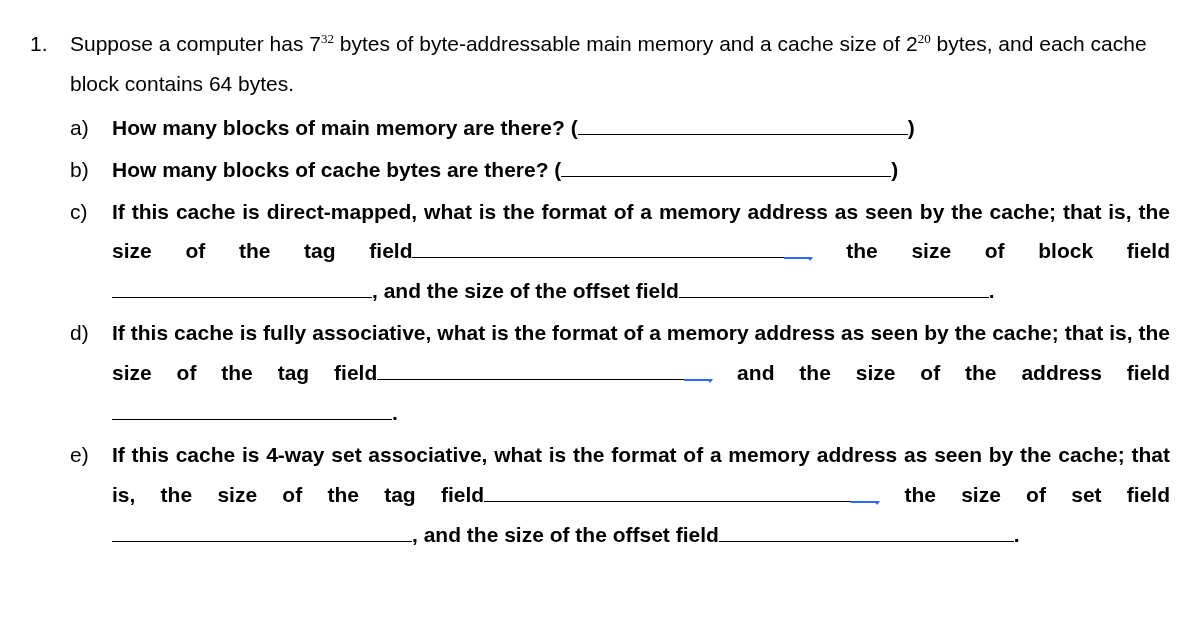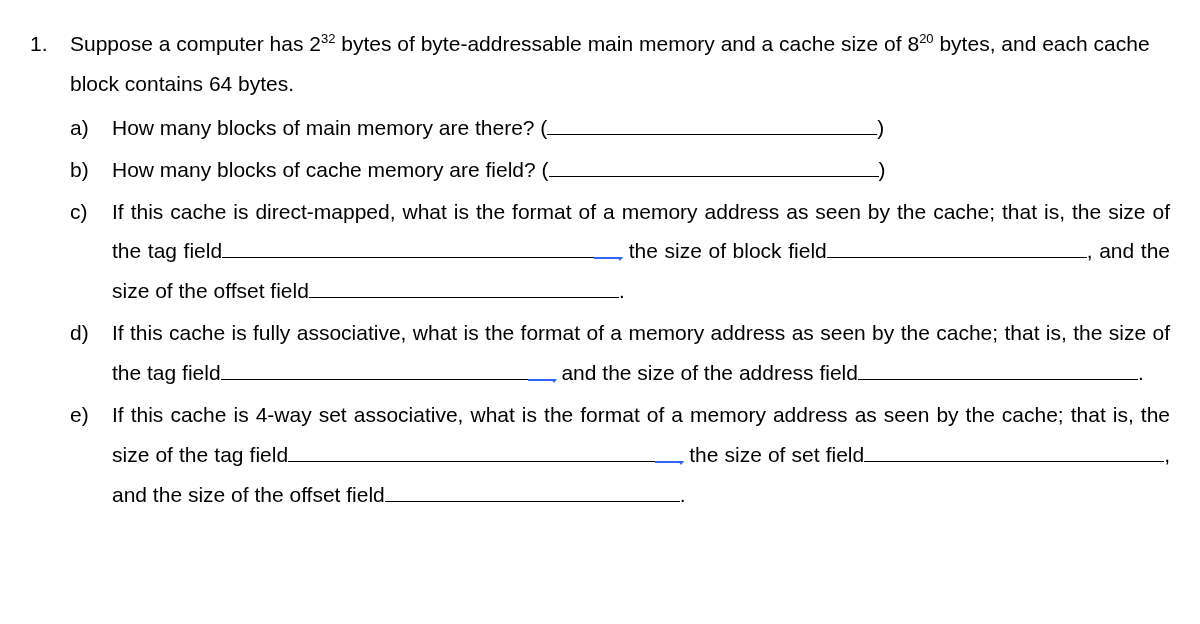--- a/index.html
+++ b/index.html
@@ -33,20 +33,21 @@
     margin-top: 2px;
   }
   .part-label {
     width: 42px;
     flex-shrink: 0;
   }
   .part-body {
     flex: 1;
     text-align: justify;
     text-justify: inter-word;
+    font-weight: bold;
   }
   .blank {
     display: inline-block;
     border-bottom: 1.5px solid #000;
     height: 0.9em;
     vertical-align: baseline;
   }
   .cursor {
     display: inline-block;
     border-bottom: 2px solid #3366ff;
@@ -58,43 +59,43 @@
   .cursor::after{
     content:"";
     position:absolute;
     right:-1px;
     bottom:-4px;
     width:0;height:0;
     border-left:3px solid transparent;
     border-right:3px solid transparent;
     border-top:4px solid #3366ff;
   }
-  sup { font-size: 0.62em; vertical-align: super; line-height:0;}
+  sup { font-size: 0.62em; vertical-align: super; line-height:0;font-family:Liberation Serif, serif;}
 </style>
 </head>
 <body>
 
 <div class="problem">
   <div class="num">1.</div>
   <div class="body">
     <div class="intro">
-      <span>Suppose a computer has  2</span><sup>32</sup><span> bytes of byte-addressable main memory and a cache size of  8</span><sup>20</sup><span> bytes, and each cache block contains 64 bytes.</span>
+      <span>Suppose a computer has  7</span><sup>32</sup><span> bytes of byte-addressable main memory and a cache size of  2</span><sup>20</sup><span> bytes, and each cache block contains 64 bytes.</span>
     </div>
 
     <div class="part">
       <div class="part-label">a)</div>
       <div class="part-body">
         <span>How many blocks of main memory are there? (</span><span class="blank" style="width:330px"></span><span>)</span>
       </div>
     </div>
 
     <div class="part">
       <div class="part-label">b)</div>
       <div class="part-body">
-        <span>How many blocks of cache memory are field? (</span><span class="blank" style="width:330px"></span><span>)</span>
+        <span>How many blocks of cache bytes are there? (</span><span class="blank" style="width:330px"></span><span>)</span>
       </div>
     </div>
 
     <div class="part">
       <div class="part-label">c)</div>
       <div class="part-body">
         <span>If this cache is direct-mapped, what is the format of a memory address as seen by the cache; that is, the size of the tag field</span><span class="blank" style="width:400px"></span><span class="cursor"></span><span> the size of block field</span><span class="blank" style="width:260px"></span><span>, and the size of the offset field</span><span class="blank" style="width:310px"></span><span>.</span>
       </div>
     </div>
 

